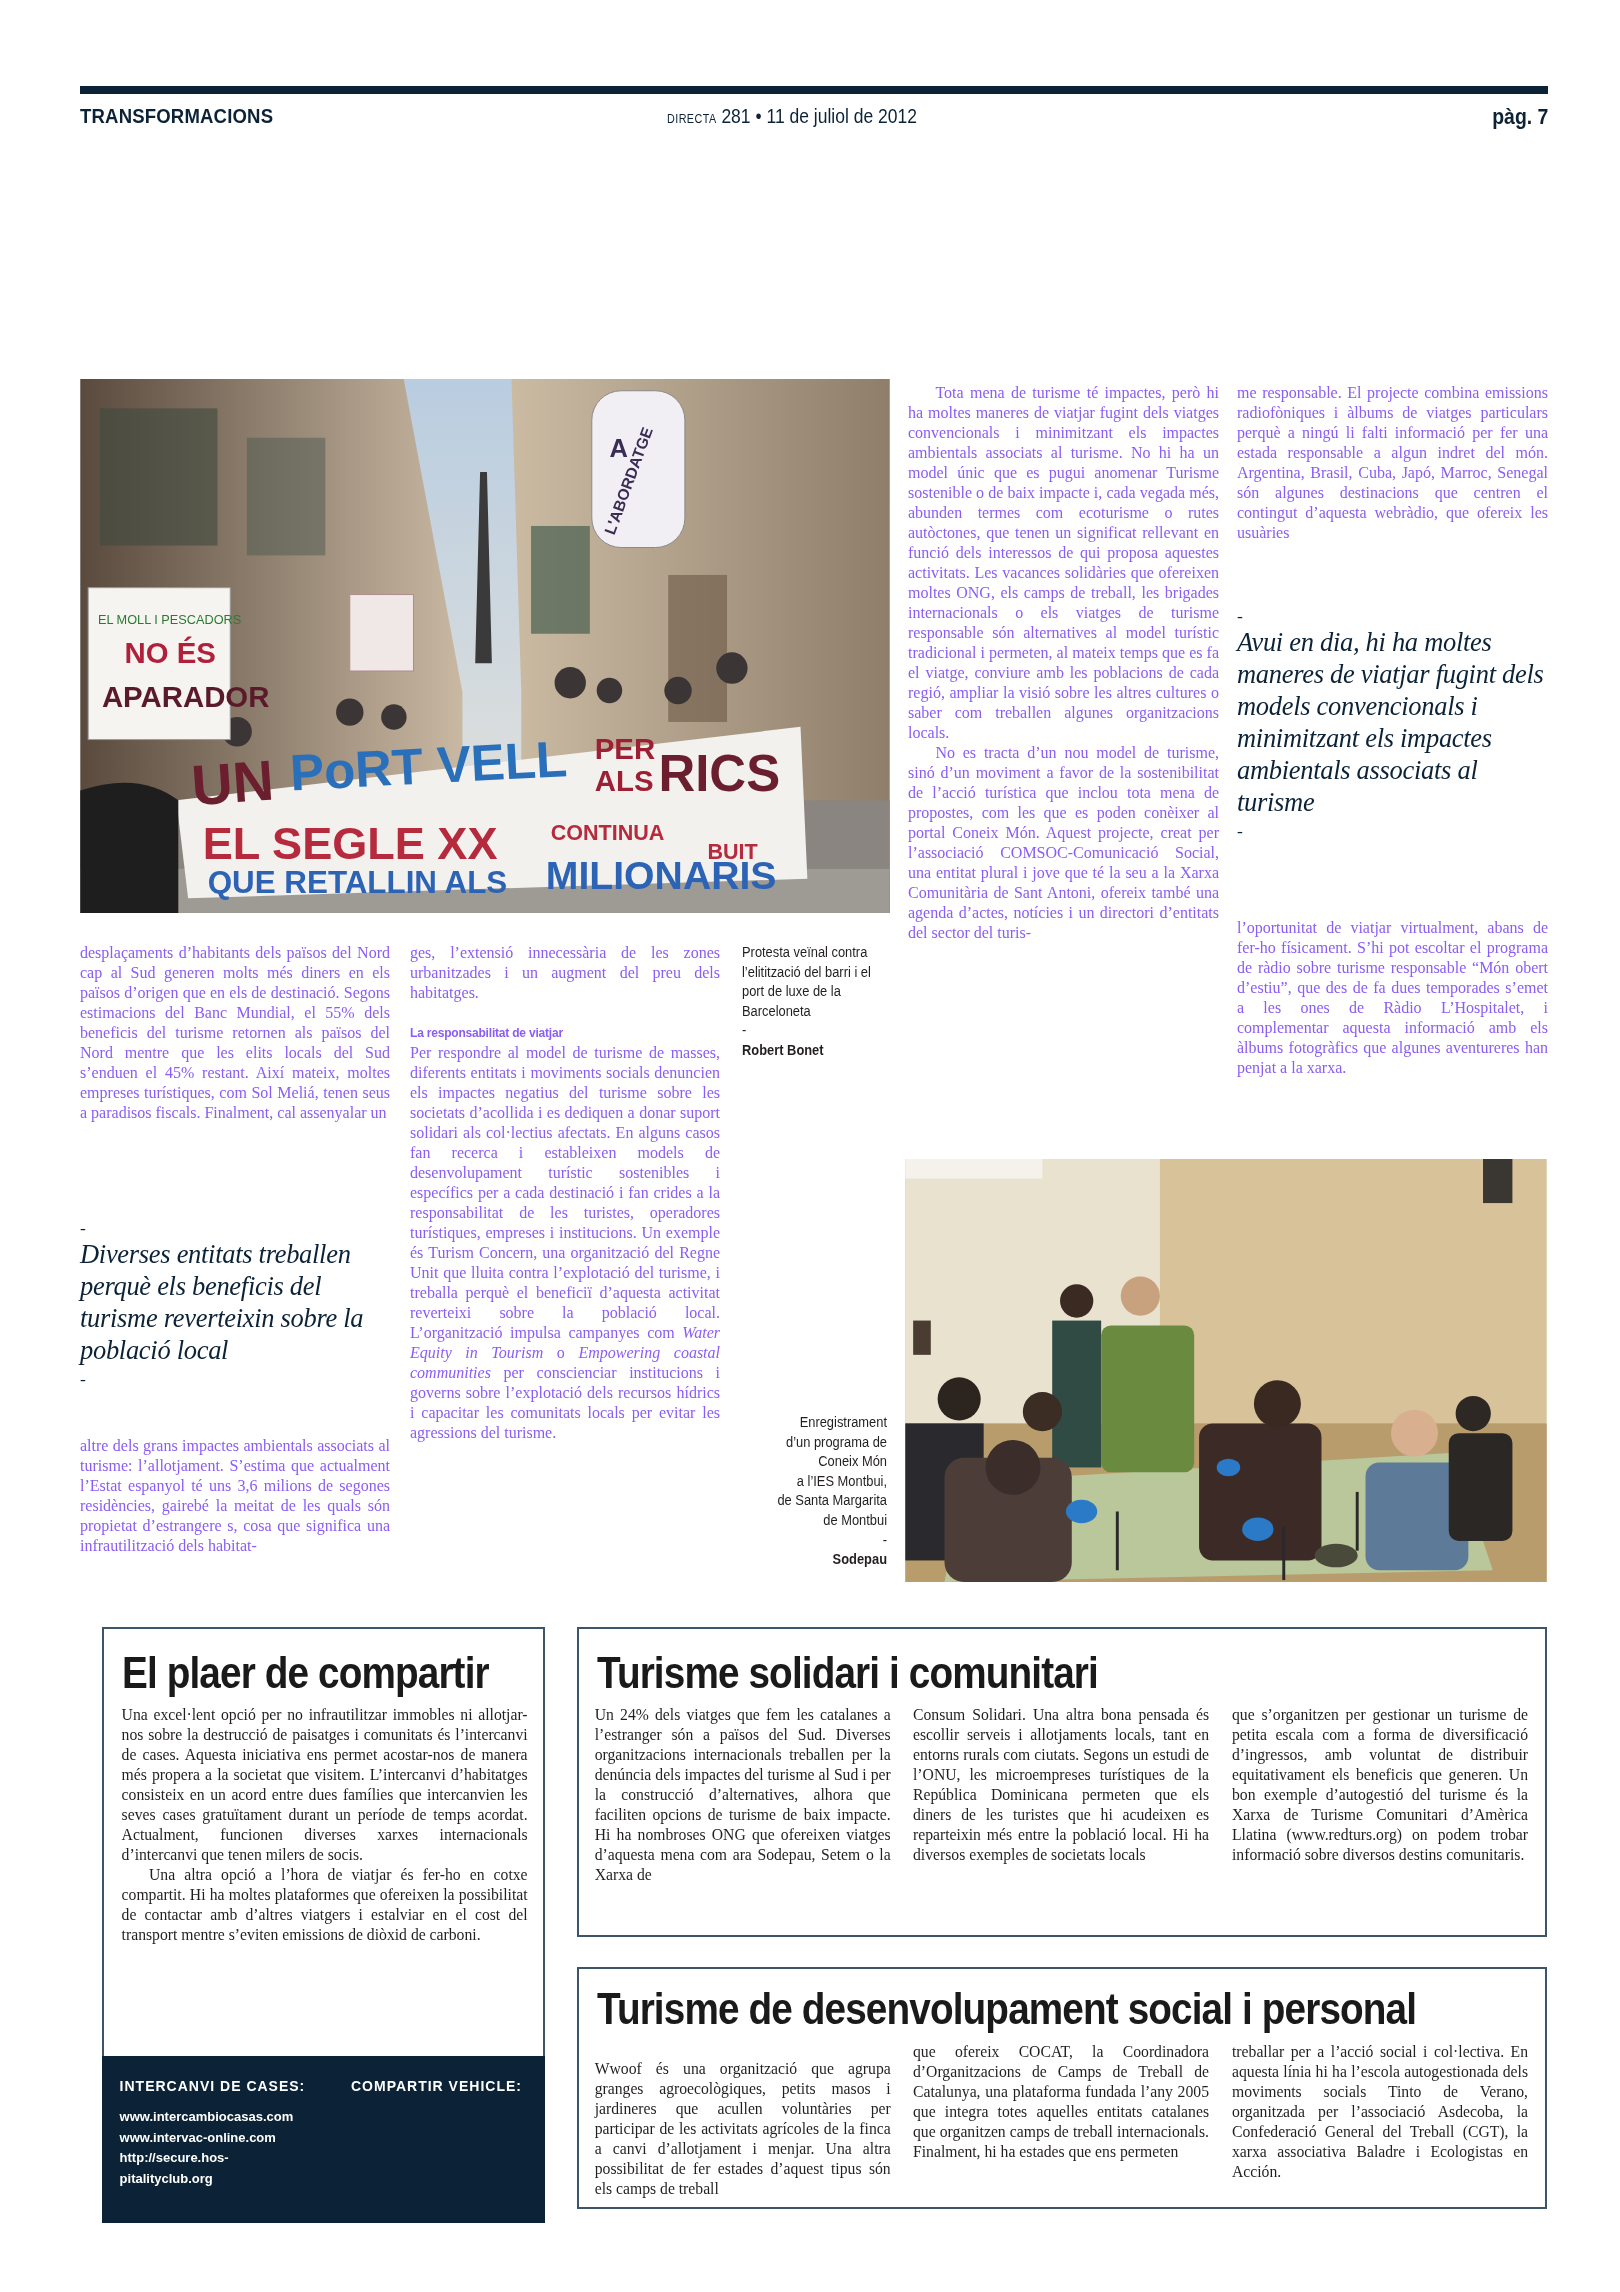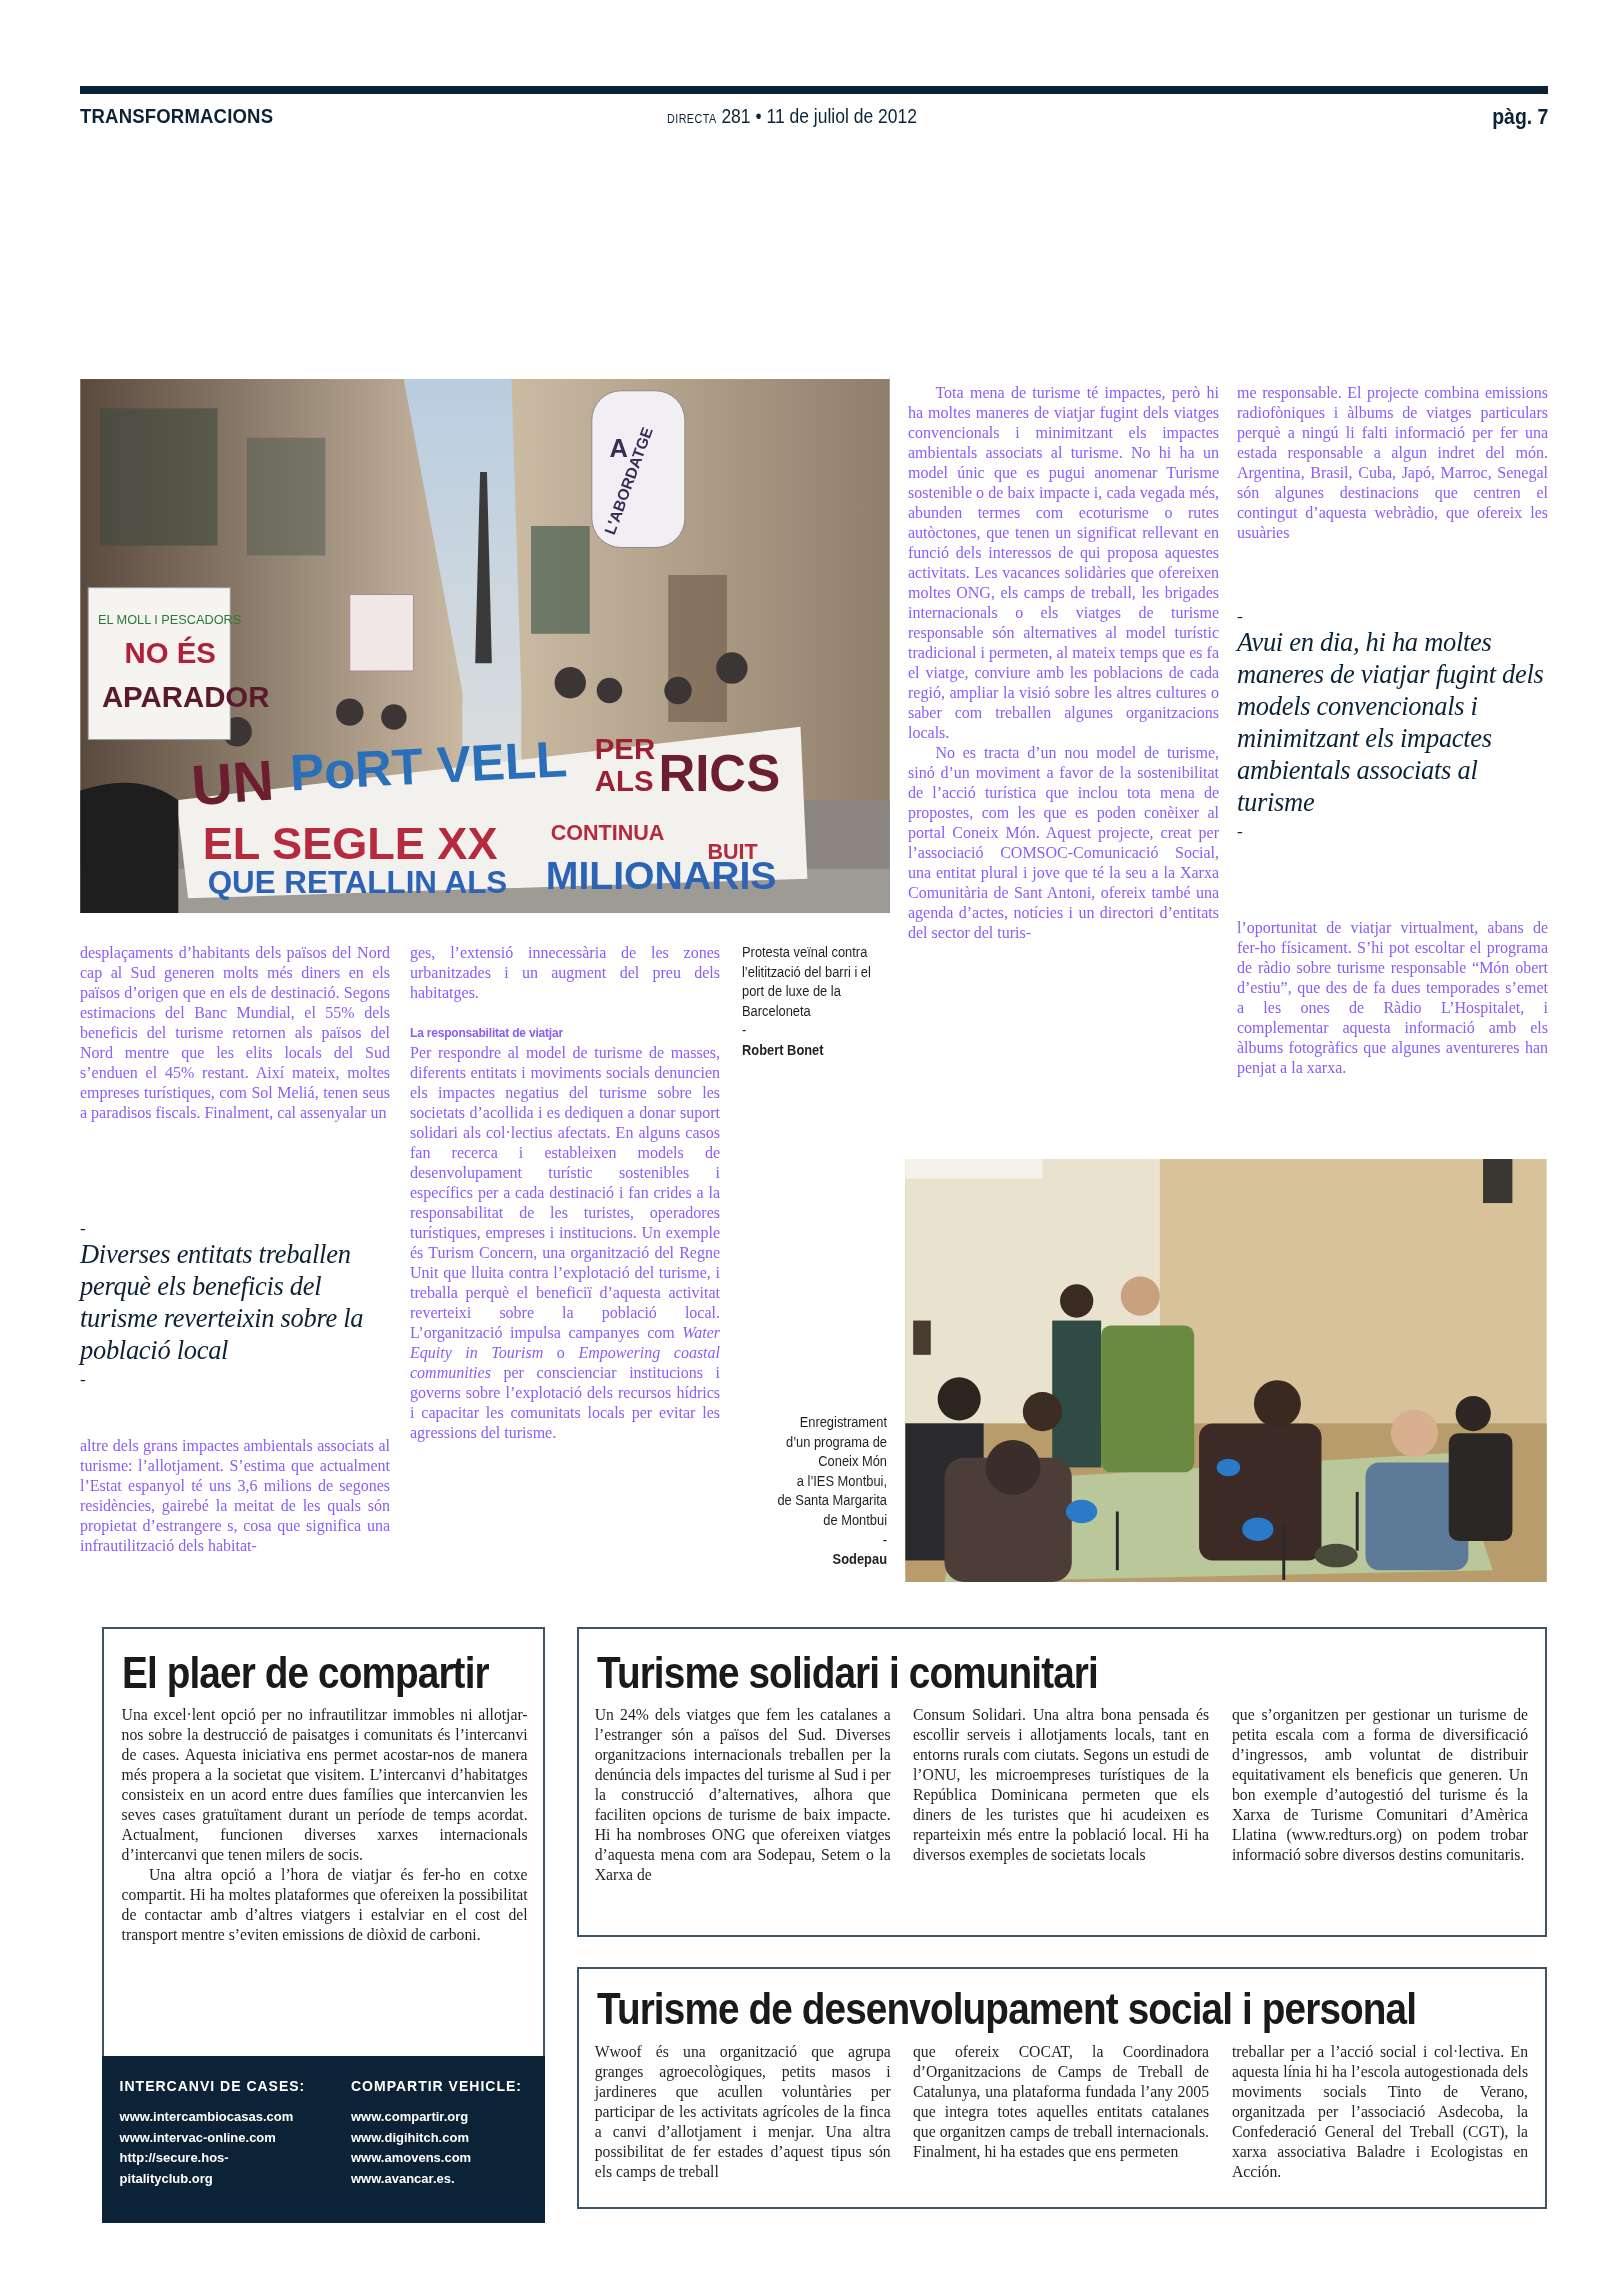--- a/index.html
+++ b/index.html
@@ -203,36 +203,30 @@
       <div class="lbl">INTERCANVI DE CASES:</div>
       <div style="margin-top:13.7px;">
         <a class="link">www.intercambiocasas.com</a>
         <a class="link">www.intervac-online.com</a>
         <a class="link">http://secure.hos-</a>
         <a class="link">pitalityclub.org</a>
       </div>
     </div>
     <div class="abs" style="left:249px; top:21.6px; width:186px;">
       <div class="lbl">COMPARTIR VEHICLE:</div>
-      <div style="margin-top:13.7px;">
-        <a class="link">www.compartir.org</a>
-        <a class="link">www.digihitch.com</a>
-        <a class="link">www.amovens.com</a>
-        <a class="link">www.avancar.es.</a>
-      </div>
     </div>
   </div>
 </div>
 
 <div class="abs box" style="left:577px; top:1627px; width:970px; height:310px;">
   <div class="abs box-title" style="left:17.6px; top:19.6px;">Turisme solidari i comunitari</div>
   <div class="abs box-col" style="left:15.7px; top:76px; width:296px;">Un 24% dels viatges que fem les catalanes a l’estranger són a països del Sud. Diverses organitzacions internacionals treballen per la denúncia dels impactes del turisme al Sud i per la construcció d’alternatives, alhora que faciliten opcions de turisme de baix impacte. Hi ha nombroses ONG que ofereixen viatges d’aquesta mena com ara Sodepau, Setem o la Xarxa de</div>
   <div class="abs box-col" style="left:334px; top:76px; width:296px;">Consum Solidari. Una altra bona pensada és escollir serveis i allotjaments locals, tant en entorns rurals com ciutats. Segons un estudi de l’ONU, les microempreses turístiques de la República Dominicana permeten que els diners de les turistes que hi acudeixen es reparteixin més entre la població local. Hi ha diversos exemples de societats locals</div>
   <div class="abs box-col" style="left:653px; top:76px; width:296px;">que s’organitzen per gestionar un turisme de petita escala com a forma de diversificació d’ingressos, amb voluntat de distribuir equitativament els beneficis que generen. Un bon exemple d’autogestió del turisme és la Xarxa de Turisme Comunitari d’Amèrica Llatina (www.redturs.org) on podem trobar informació sobre diversos destins comunitaris.</div>
 </div>
 
 <div class="abs box" style="left:577px; top:1967px; width:970px; height:242px;">
   <div class="abs box-title" style="left:17.6px; top:15.7px;">Turisme de desenvolupament social i personal</div>
-  <div class="abs box-col" style="left:15.7px; top:73px; width:296px;">Wwoof és una organització que agrupa granges agroecològiques, petits masos i jardineres que acullen voluntàries per participar de les activitats agrícoles de la finca a canvi d’allotjament i menjar. Una altra possibilitat de fer estades d’aquest tipus són els camps de treball</div>
+  <div class="abs box-col" style="left:15.7px; top:90px; width:296px;">Wwoof és una organització que agrupa granges agroecològiques, petits masos i jardineres que acullen voluntàries per participar de les activitats agrícoles de la finca a canvi d’allotjament i menjar. Una altra possibilitat de fer estades d’aquest tipus són els camps de treball</div>
   <div class="abs box-col" style="left:334px; top:73px; width:296px;">que ofereix COCAT, la Coordinadora d’Organitzacions de Camps de Treball de Catalunya, una plataforma fundada l’any 2005 que integra totes aquelles entitats catalanes que organitzen camps de treball internacionals. Finalment, hi ha estades que ens permeten</div>
   <div class="abs box-col" style="left:653px; top:73px; width:296px;">treballar per a l’acció social i col·lectiva. En aquesta línia hi ha l’escola autogestionada dels moviments socials Tinto de Verano, organitzada per l’associació Asdecoba, la Confederació General del Treball (CGT), la xarxa associativa Baladre i Ecologistas en Acción.</div>
 </div>
 
 
 </body></html>

